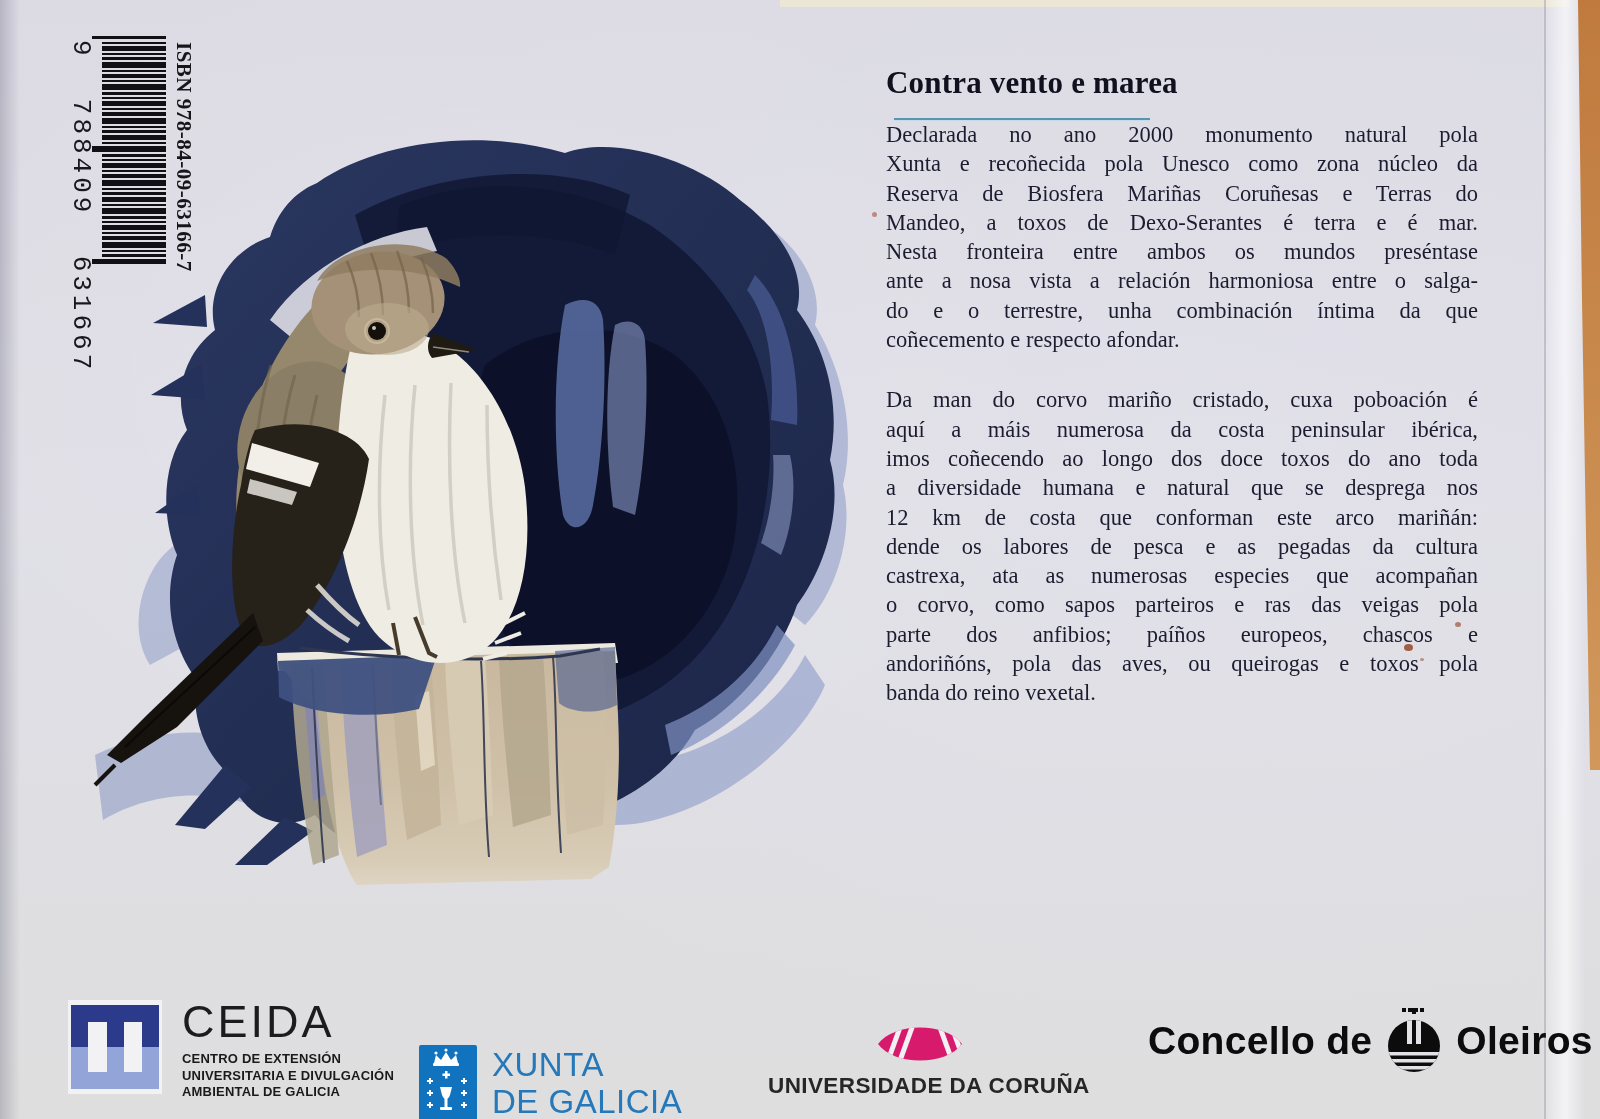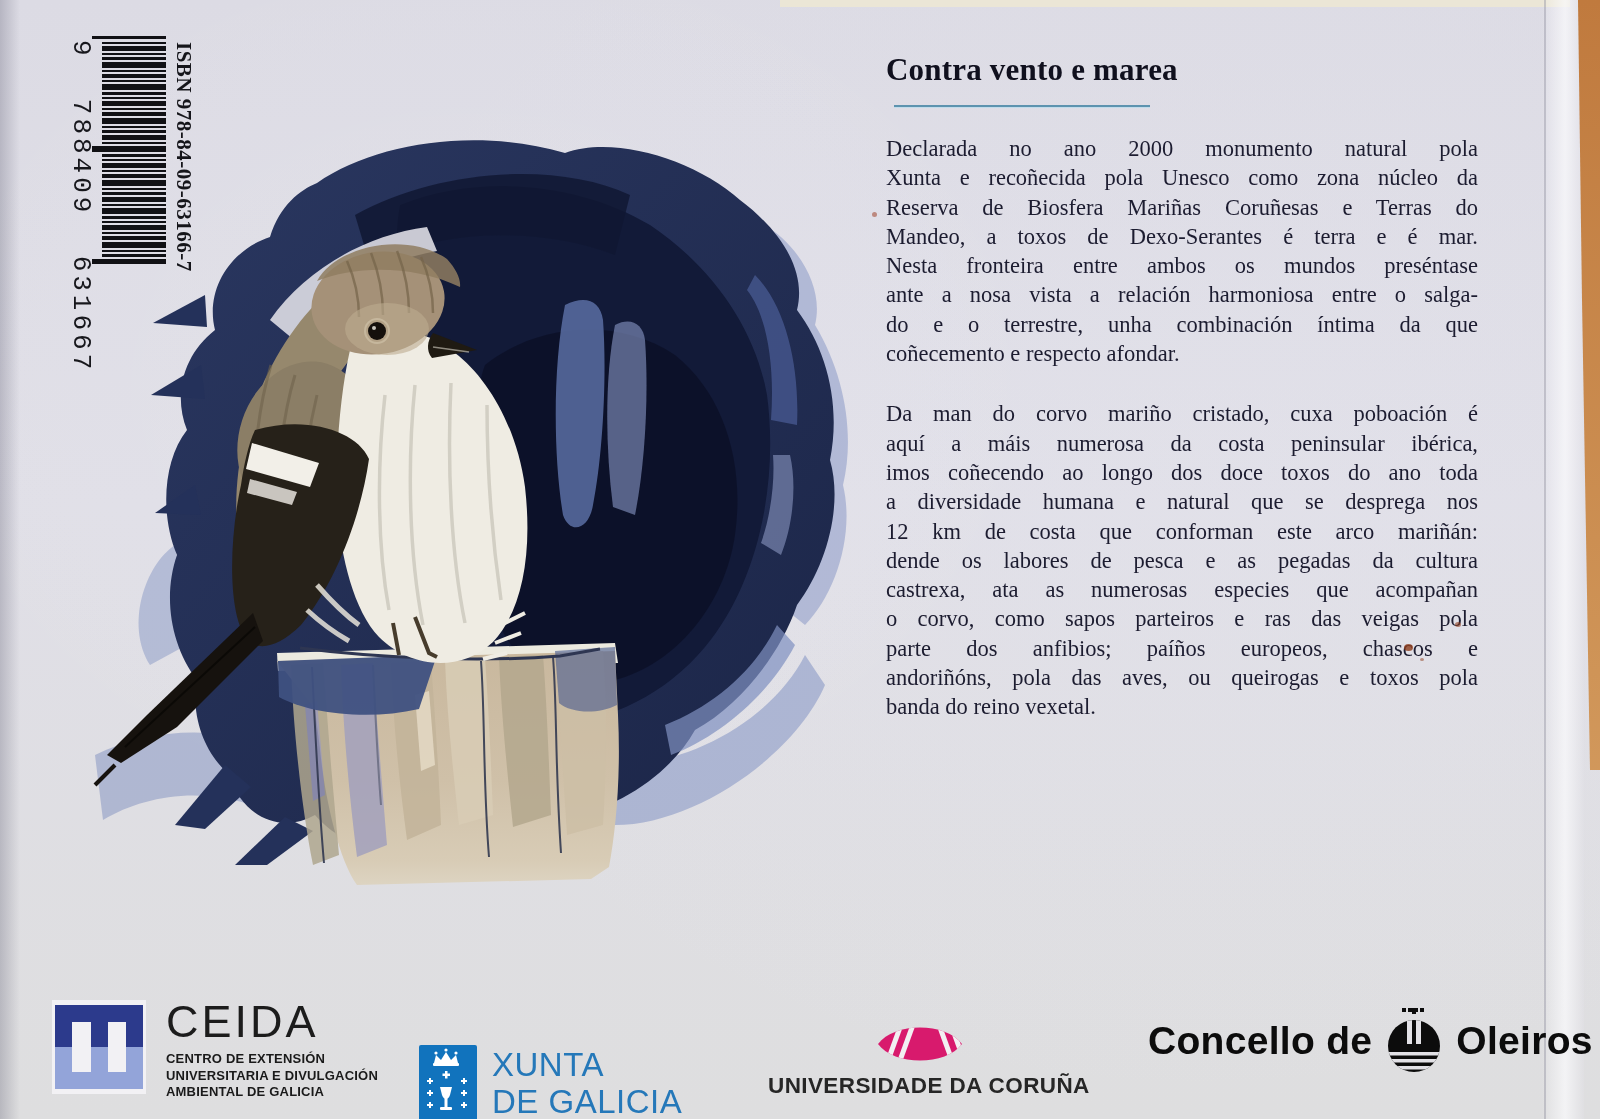--- a/index.html
+++ b/index.html
@@ -22,26 +22,26 @@
     clip-path:polygon(1578px 0px,1600px 0px,1600px 770px,1590px 770px,1582px 300px);}
   .cream-sliver{position:absolute;left:780px;top:0;width:790px;height:7px;background:#efe8d2;opacity:.8;}
 
   
   .rot90{position:absolute;transform:rotate(90deg);transform-origin:left top;white-space:pre;}
   .isbn-digits{font-family:"Liberation Mono","DejaVu Sans Mono",monospace;font-size:26px;letter-spacing:4px;color:#17171c;}
   .isbn-label{font-family:"Liberation Serif","DejaVu Serif",serif;font-weight:bold;font-size:21px;letter-spacing:.5px;color:#15151a;}
   .barcode-bars{position:absolute;left:92px;top:36px;}
 
   
-  .synopsis{position:absolute;left:886px;top:52px;width:592px;color:#1b1b2e;}
+  .synopsis{position:absolute;left:886px;top:65px;width:592px;color:#1b1b2e;}
   .synopsis h1{margin:0;font-family:"Liberation Serif","DejaVu Serif",serif;
     font-size:31px;font-weight:bold;color:#10101e;letter-spacing:.2px;}
   .title-rule{margin-top:17px;margin-left:8px;width:256px;height:2px;background:#5d93af;
     box-shadow:0 1px 0 rgba(190,220,235,.9);}
-  .para{margin-top:27px;font-family:"Liberation Serif","DejaVu Serif",serif;
+  .para{font-family:"Liberation Serif","DejaVu Serif",serif;
     font-size:22.5px;line-height:29.3px;color:#1c1c30;}
   .para + .para{margin-top:31px;}
   .jline{text-align:justify;text-align-last:justify;}
   .para .jline:last-child{text-align-last:left;}
   .stain{position:absolute;border-radius:50%;}
 
   
   .footer-item{position:absolute;display:flex;align-items:flex-start;}
   .ceida-text{margin-left:20px;color:#191919;}
   .ceida-name{font-size:45px;font-weight:400;letter-spacing:3px;line-height:44px;color:#1c1c1c;}
@@ -286,21 +286,21 @@
         <div class="jline">andoriñóns, pola das aves, ou queirogas e toxos pola</div>
         <div class="jline">banda do reino vexetal.</div>
       </div>
   </div>
 
   <div class="stain" style="left:1404px;top:644px;width:9px;height:7px;background:#8d3c1c;opacity:.8;"></div>
   <div class="stain" style="left:1455px;top:622px;width:6px;height:5px;background:#8d3c1c;opacity:.6;"></div>
   <div class="stain" style="left:1420px;top:658px;width:4px;height:3px;background:#8d3c1c;opacity:.5;"></div>
   <div class="stain" style="left:872px;top:212px;width:5px;height:5px;background:#a5503a;opacity:.6;"></div>
 
-  <div class="footer-item" style="left:52px;top:1000px;">
+  <div class="footer-item" style="left:68px;top:1000px;">
     <svg width="94" height="94" viewBox="0 0 94 94" aria-hidden="true">
       <rect x="0" y="0" width="94" height="94" fill="#f2f1f4"></rect>
       <g fill="#2c3a8c">
         <rect x="3" y="5" width="88" height="17"></rect>
         <rect x="3" y="22" width="17" height="25"></rect>
         <rect x="39" y="22" width="17" height="25"></rect>
         <rect x="74" y="22" width="17" height="25"></rect>
       </g>
       <g fill="#93a4d9">
         <rect x="3" y="47" width="17" height="25"></rect>

